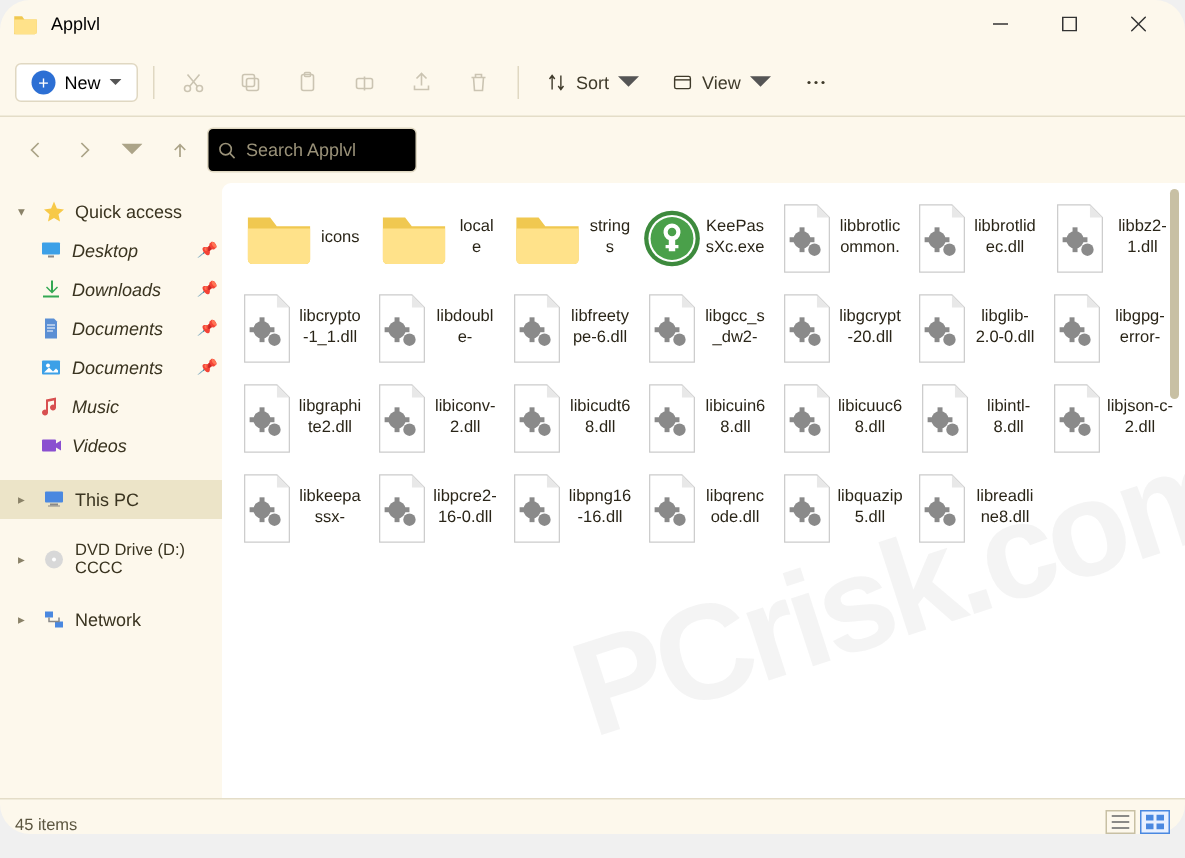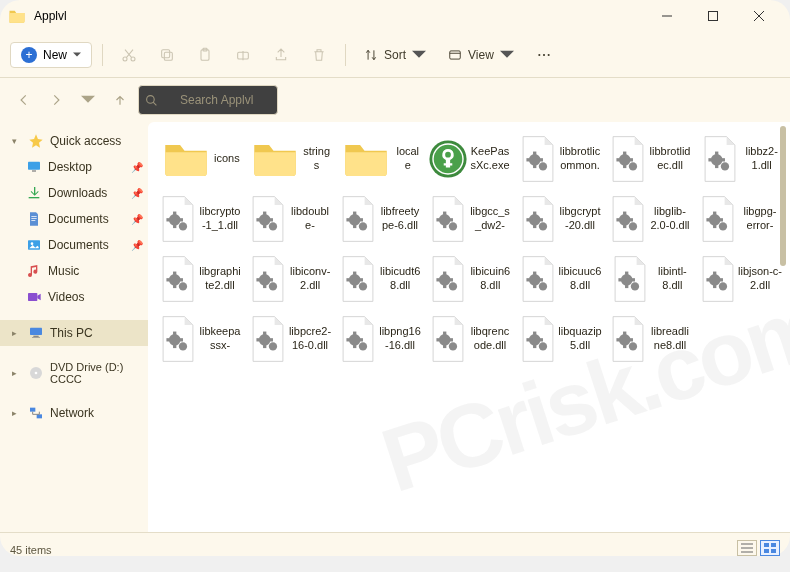--- a/index.html
+++ b/index.html
@@ -27,30 +27,30 @@
 .tlabel svg { width: 14px; height: 14px; }
 
 
 .addrrow { height: 44px; display: flex; align-items: center; padding: 0 10px; gap: 4px; }
 .navarrow { width: 28px; height: 28px; display: flex; align-items: center; justify-content: center; color: #aca488; cursor: pointer; }
 .navarrow svg { width: 14px; height: 14px; }
 .addrbox { flex: 1; height: 30px; background: #fff; border: 1px solid #e0d8c2; border-radius: 4px; display: flex; align-items: center; padding: 0 6px; font-size: 12px; gap: 6px; }
 .addrbox .fic { width: 16px; height: 16px; }
 .addrbox .path { flex: 1; color: #3a3420; }
 .addrbox .redact { display:inline-block; width: 90px; height: 11px; background: #707070; vertical-align: middle; border-radius:1px; }
-.searchbox { width: 140px; height: 30px; background: #404040; border: 1px solid #e0d8c2; border-radius: 4px; display: flex; align-items: center; padding: 0 6px; font-size: 12px; color: #9a9279; gap: 22px; }
+.searchbox { width: 140px; height: 30px; background: #000000; border: 1px solid #e0d8c2; border-radius: 4px; display: flex; align-items: center; padding: 0 6px; font-size: 12px; color: #9a9279; gap: 6px; }
 
 
 .body { flex: 1; display: flex; min-height: 0; }
 .sidebar { width: 148px; padding: 6px 0; font-size: 12px; overflow: hidden; }
 .sbitem { display: flex; align-items: center; gap: 6px; padding: 5px 4px 5px 12px; cursor: pointer; color: #3a3420; }
 .sbitem .exp { width: 10px; color: #8a8268; font-size: 9px; }
 .sbitem .lbl { flex: 1; }
 .sbitem .pin { color: #b0a88c; font-size: 10px; }
-.sbitem.sub { padding-left: 26px; }
+.sbitem.sub { padding-left: 26px; font-style: italic; }
 .sbitem.top { font-weight: 400; }
 .sbitem .ic { width: 16px; height: 16px; display: flex; align-items: center; justify-content: center; }
 .sbgap { height: 10px; }
 
 .content { flex: 1; background: #fff; border-radius: 6px 0 0 0; padding: 8px 4px 0 8px; overflow: hidden; position: relative; }
 .grid { display: grid; grid-template-columns: repeat(7, 88px); gap: 2px 2px; }
 .fitem { display: flex; flex-direction: row; align-items: center; padding: 4px 2px; cursor: pointer; }
 .fitem .thumb { width: 56px; height: 50px; display: flex; align-items: center; justify-content: center; }
 .fitem .fname { font-size: 11px; text-align: center; line-height: 1.25; word-break: break-word; max-height: 28px; overflow: hidden; color: #2a2518; }
 
@@ -321,30 +321,30 @@
             </div>
             <div class="fname">icons</div>
           </div>
           <div class="fitem">
             <div class="thumb">
               <svg class="foldersvg" viewBox="0 0 64 54">
                 <path fill="#f0c850" d="M4 8h20l6 8h30v30a4 4 0 0 1-4 4H8a4 4 0 0 1-4-4z"></path>
                 <path fill="#ffe28a" d="M4 18h56v28a4 4 0 0 1-4 4H8a4 4 0 0 1-4-4z"></path>
               </svg>
             </div>
-            <div class="fname">strings</div>
+            <div class="fname">locale</div>
           </div>
           <div class="fitem">
             <div class="thumb">
               <svg class="foldersvg" viewBox="0 0 64 54">
                 <path fill="#f0c850" d="M4 8h20l6 8h30v30a4 4 0 0 1-4 4H8a4 4 0 0 1-4-4z"></path>
                 <path fill="#ffe28a" d="M4 18h56v28a4 4 0 0 1-4 4H8a4 4 0 0 1-4-4z"></path>
               </svg>
             </div>
-            <div class="fname">locale</div>
+            <div class="fname">strings</div>
           </div>
           <div class="fitem">
             <div class="thumb">
               <svg class="dllsvg" viewBox="0 0 56 56">
                 <circle cx="28" cy="28" r="26" fill="#3d8a3d"></circle>
                 <circle cx="28" cy="28" r="22" fill="#fff"></circle>
                 <circle cx="28" cy="28" r="20" fill="#4aa04a"></circle>
                 <path fill="#fff" d="M28 14a8 8 0 0 1 3 15.4V34h3v3h-3v3h-6v-3h-3v-3h3v-4.6A8 8 0 0 1 28 14zm0 4a4 4 0 1 0 0 8 4 4 0 0 0 0-8z"></path>
               </svg>
             </div>

